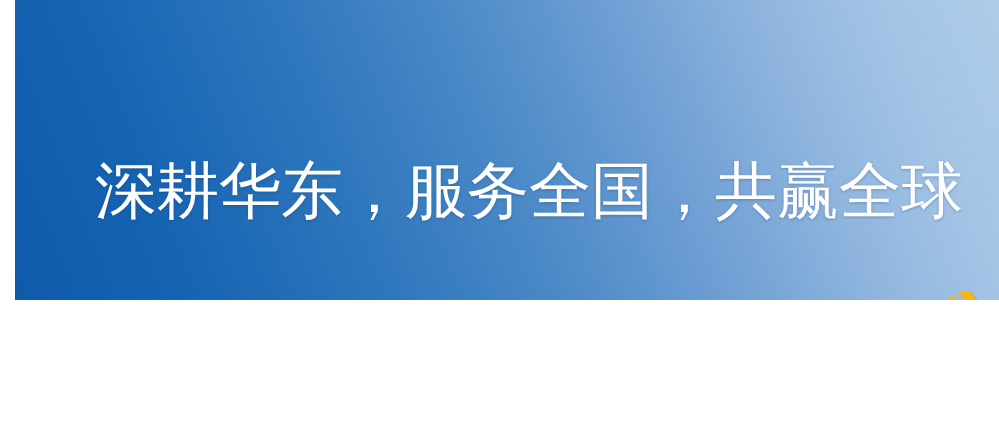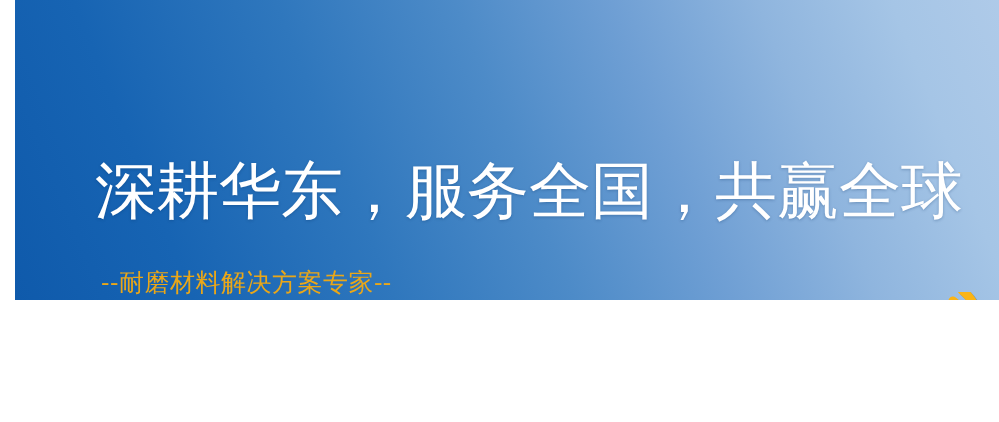--- a/index.html
+++ b/index.html
@@ -69,21 +69,20 @@
   .wordmark-gold { fill: #fbb414; }
   .wordmark-shadow { fill: rgba(20,45,80,0.33); }
 </style>
 </head>
 <body>
 
 <div id="banner">
 
   <div id="headline">深耕华东，服务全国，共赢全球</div>
 
-  <div id="subtitle">--耐磨材料解决方案专家--</div>
 
   <div id="logo">
     <svg width="254" height="130" viewBox="0 0 254 130" xmlns="http://www.w3.org/2000/svg" aria-hidden="true">
 
       <text class="wordmark-shadow" x="6" y="84" font-family="'DejaVu Sans','Liberation Sans',sans-serif" font-size="96" font-weight="bold" letter-spacing="-3">ech</text>
 
       <text class="wordmark-blue" x="3" y="81" font-family="'DejaVu Sans','Liberation Sans',sans-serif" font-size="96" font-weight="bold" letter-spacing="-3">ech</text>
 
       <g>
         <ellipse cx="176" cy="59" rx="33" ry="34" class="wordmark-shadow"></ellipse>

